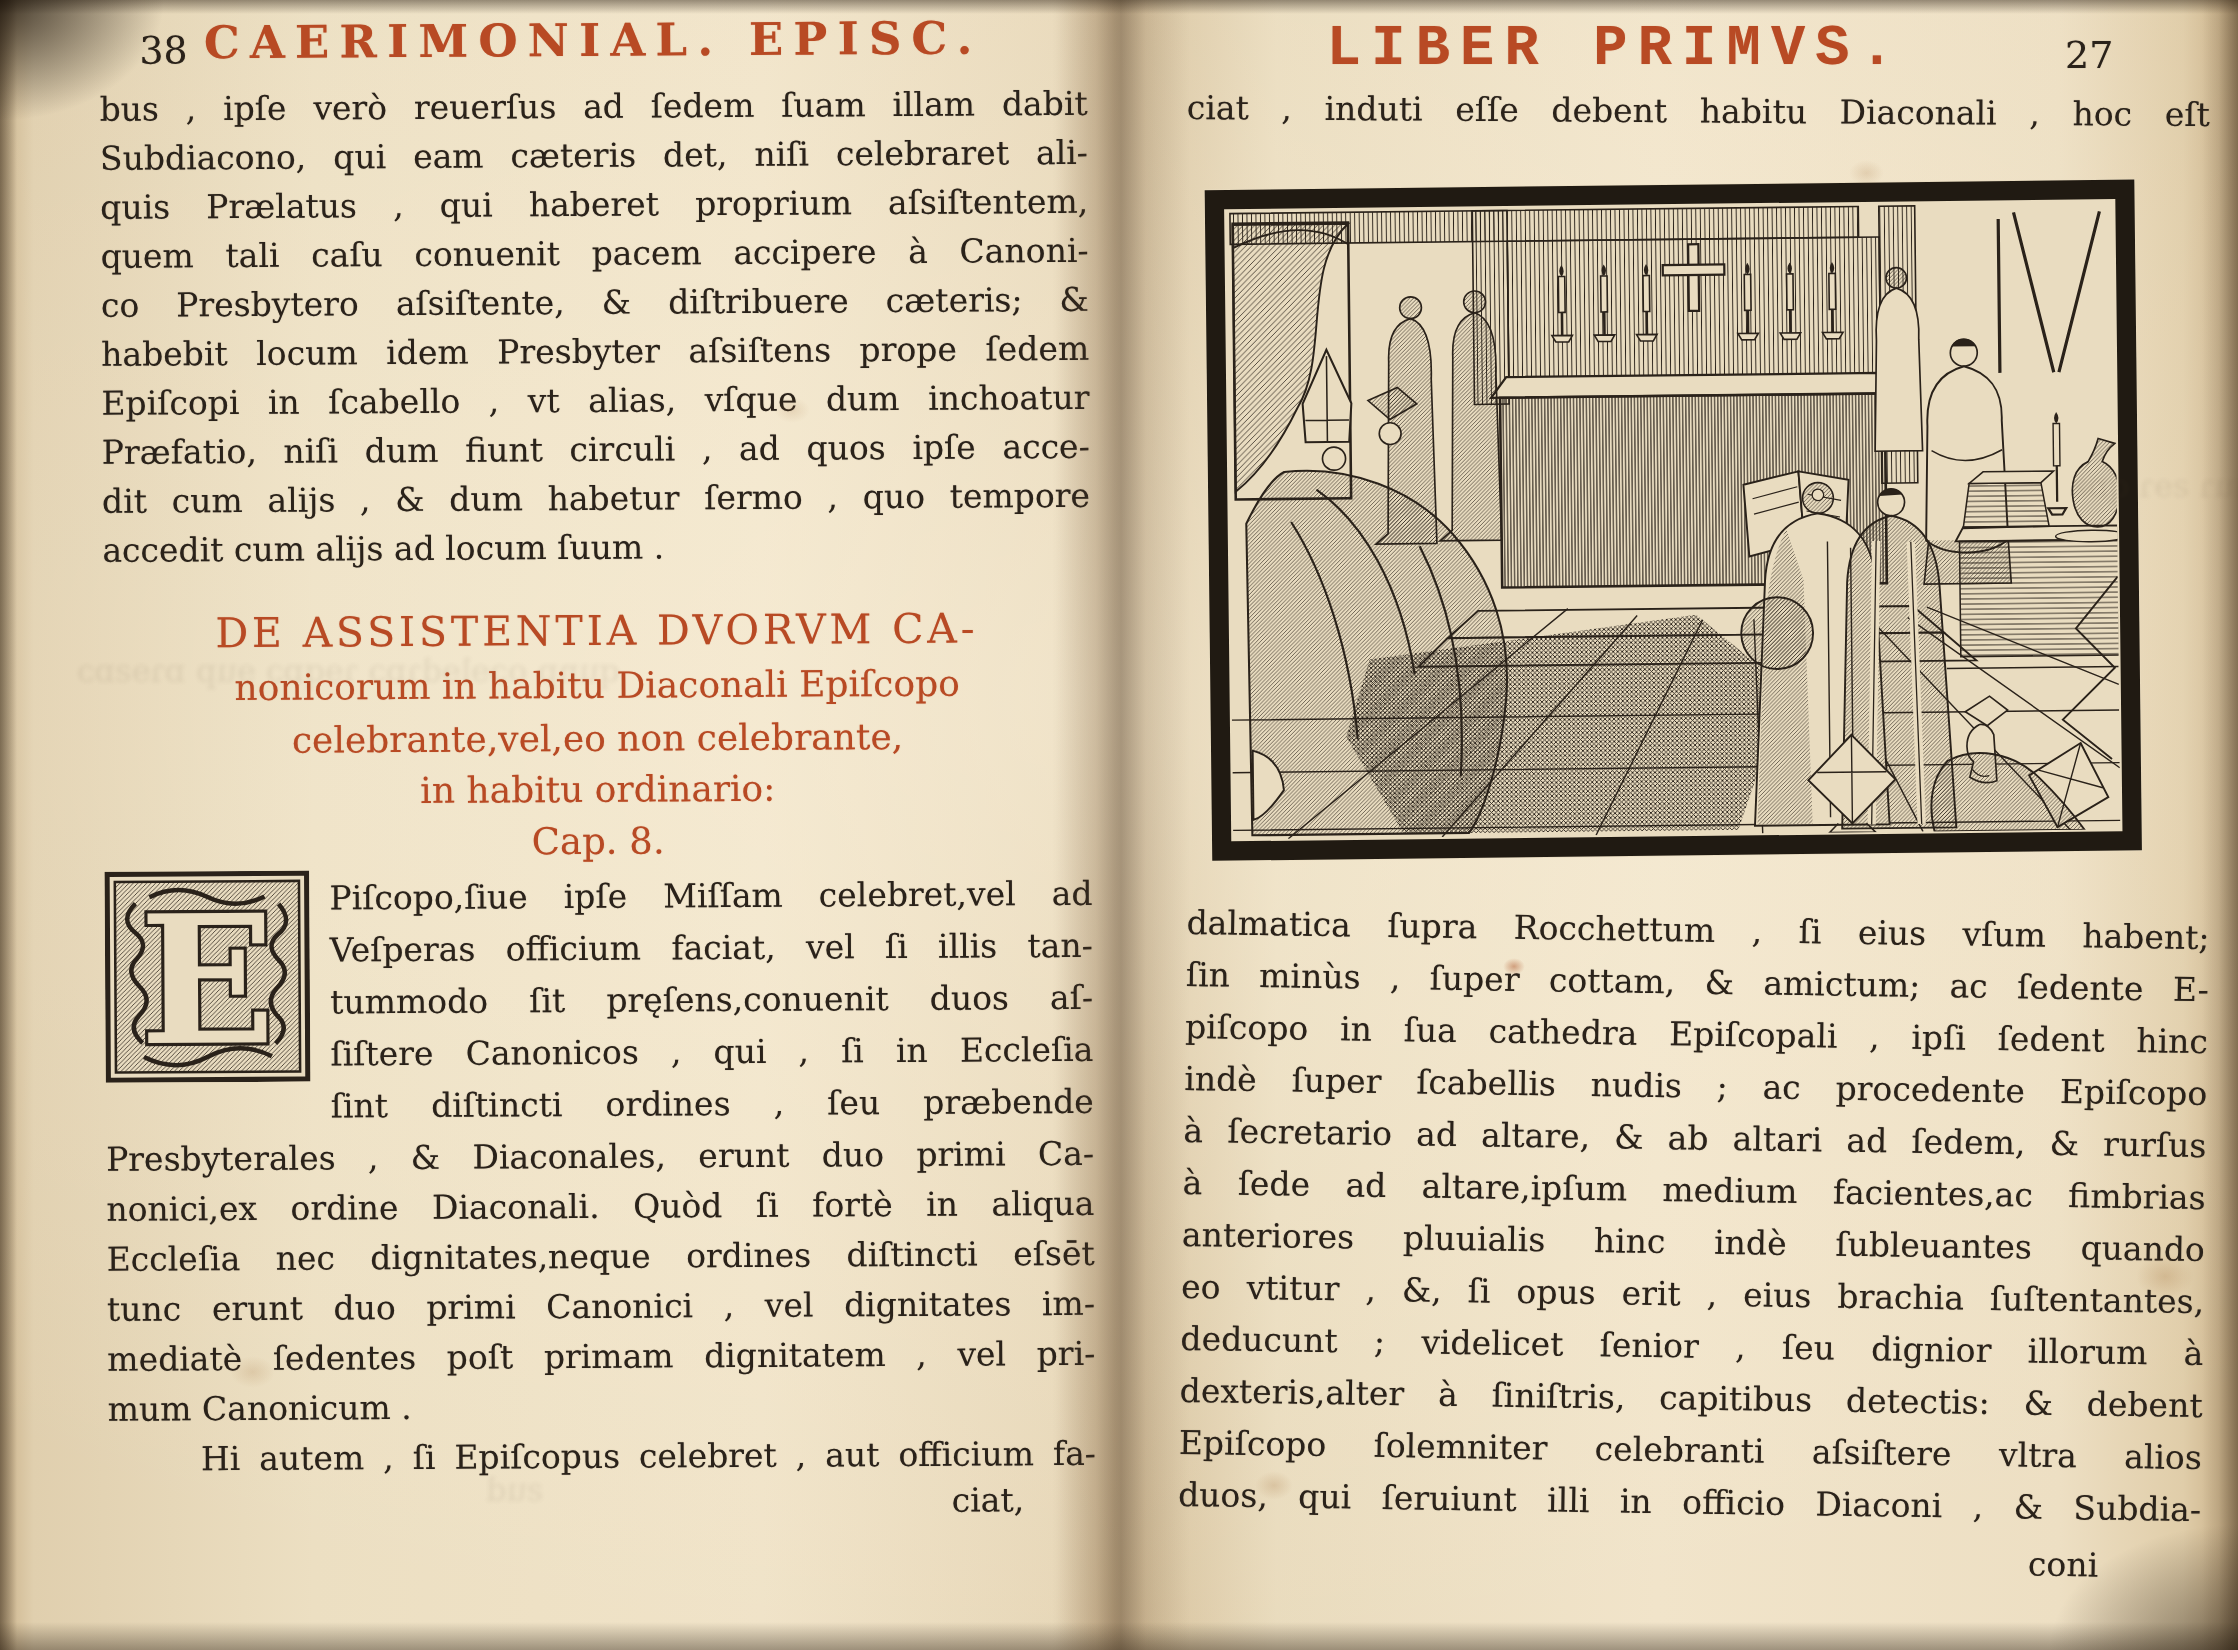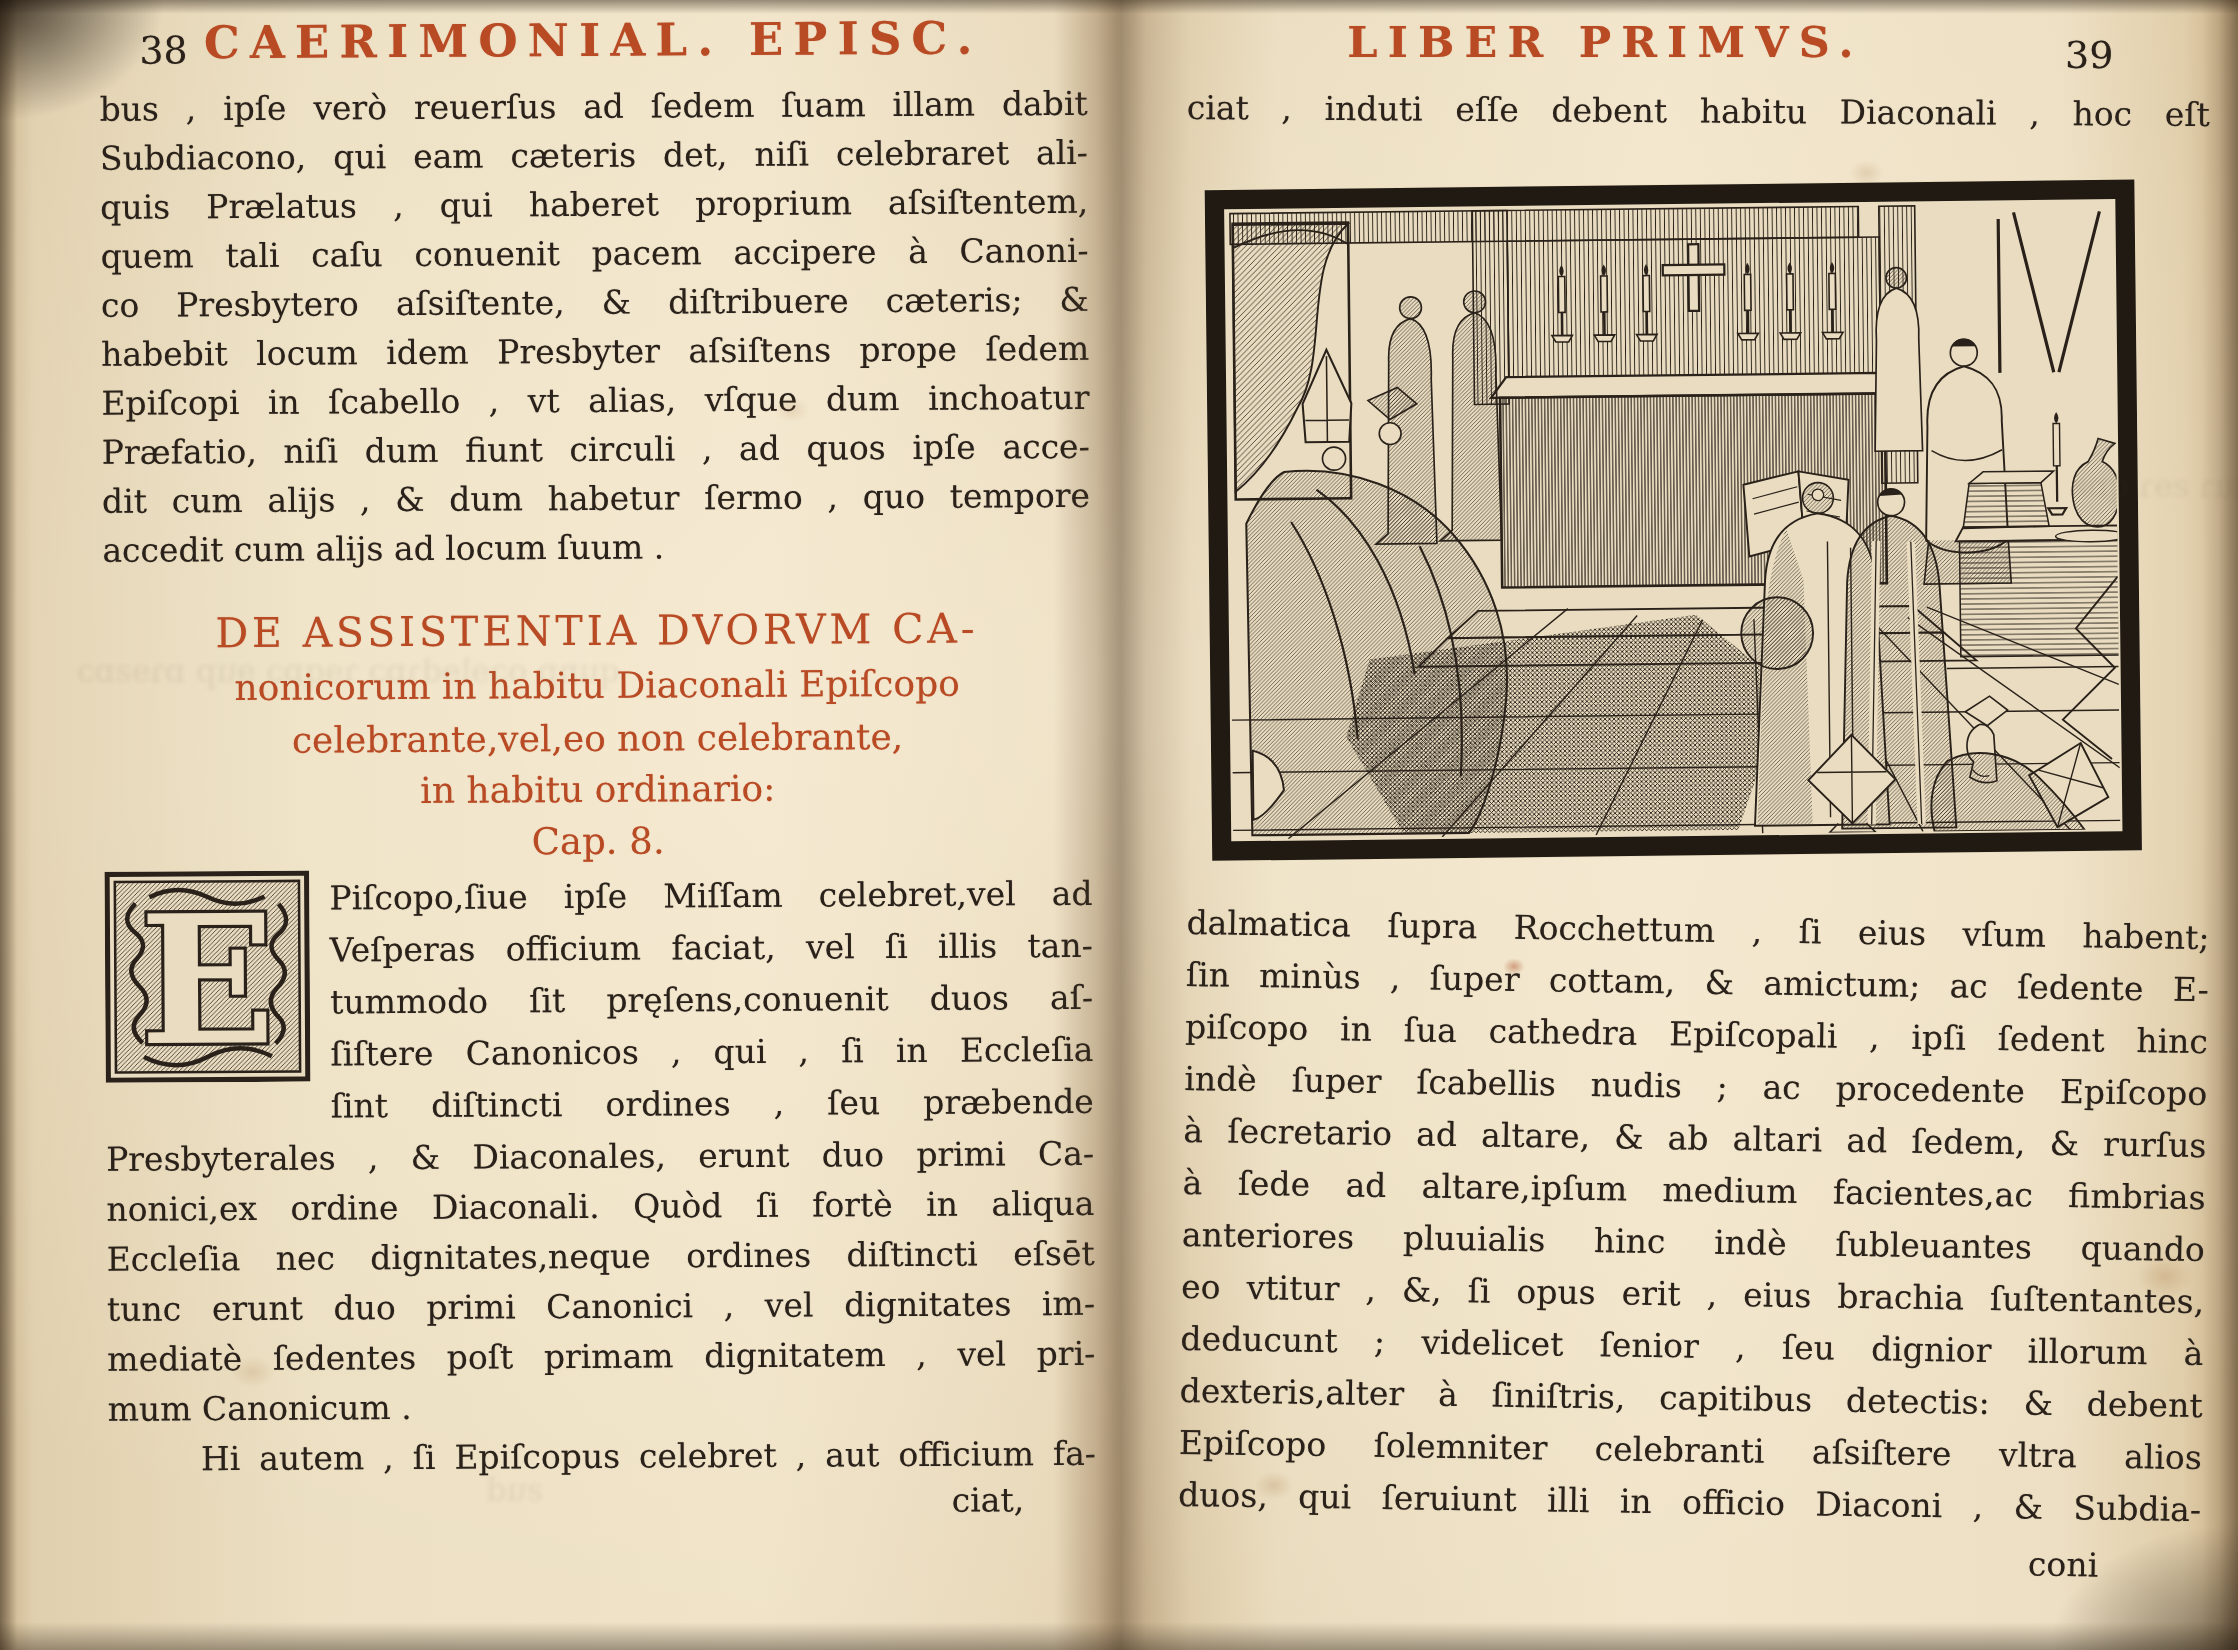--- a/index.html
+++ b/index.html
@@ -107,23 +107,23 @@
       <div class="ln ll" style="line-height:50px;">mum Canonicum .</div>
     </div>
 
     <div class="abs ink ln" style="left:61px;top:1431px;width:988px;padding-left:93px;box-sizing:border-box;">Hi autem , ſi Epiſcopus celebret , aut officium fa-</div>
 
     <div class="abs ink catch" style="left:61px;top:1483px;width:988px;padding-right:72px;box-sizing:border-box;">ciat,</div>
   </div>
 
   <div id="page-right" class="page">
 
-    <div class="abs red header" style="left:70px;top:16.6px;width:825px;font-size:43px;">LIBER PRIMVS.</div>
-
-    <div class="abs ink pagenum" style="left:942px;top:33px;">39</div>
+    <div class="abs red header" style="left:80px;top:16.6px;width:825px;font-size:57px;font-family:Liberation Mono, monospace;">LIBER PRIMVS.</div>
+
+    <div class="abs ink pagenum" style="left:942px;top:33px;">27</div>
 
     <div class="abs ink ln" style="left:64px;top:82px;width:1023px;transform:rotate(.4deg);transform-origin:0 0;">ciat , induti eſſe debent habitu Diaconali , hoc eſt</div>
 
     <svg class="abs" style="left:81px;top:189px;transform:rotate(-0.65deg);transform-origin:0 0;" width="931" height="673" viewBox="0 0 1452 1048" role="img" aria-label="Woodcut: bishop with mitre and canons before an altar bearing a cross and candlesticks; clerics holding an open book; credence table with ewer; mitres resting on the tiled floor.">
       <defs>
         <pattern id="pv" width="7" height="7" patternUnits="userSpaceOnUse">
             <path d="M3.5 0V7" stroke="#2a221a" stroke-width="1.5"></path>
           </pattern>
         <pattern id="pv2" width="5" height="5" patternUnits="userSpaceOnUse">
             <path d="M2.5 0V5" stroke="#2a221a" stroke-width="1.7"></path>

